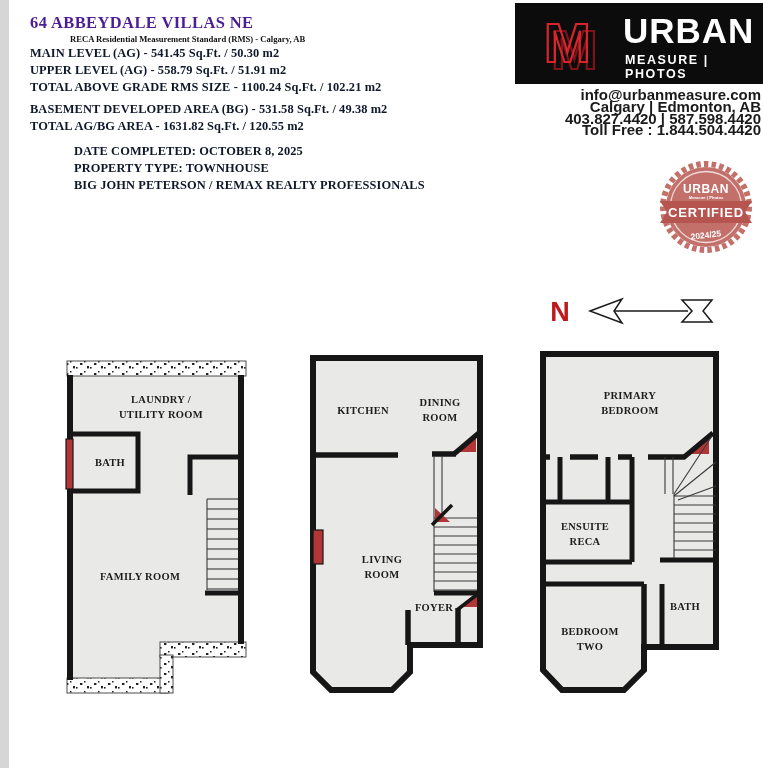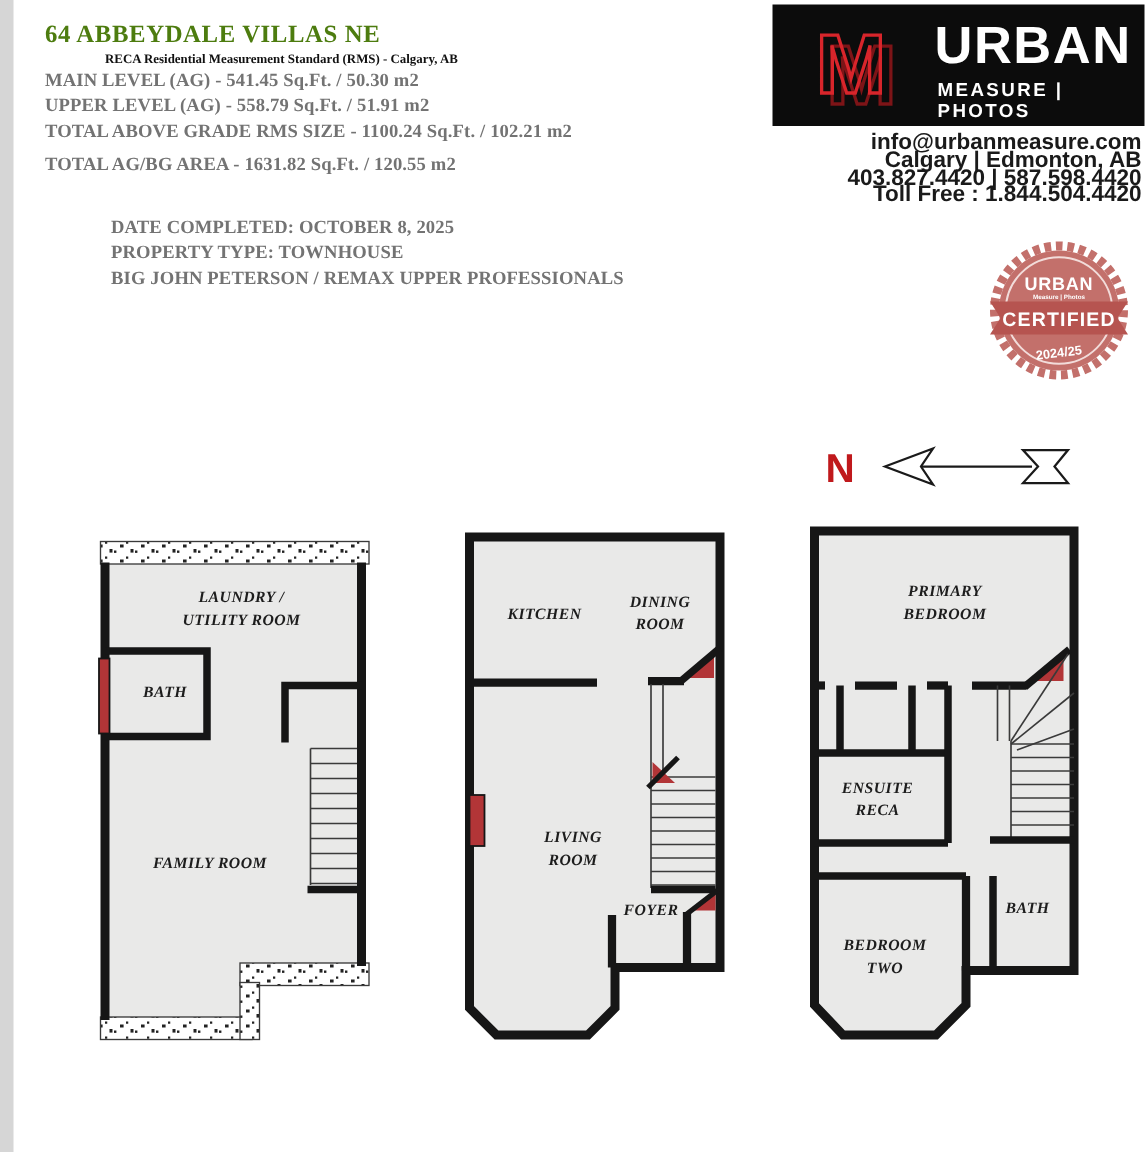--- a/index.html
+++ b/index.html
@@ -2,65 +2,66 @@
 <html><head>
 <meta charset="utf-8">
 <style>
   html,body{margin:0;padding:0;}
   body{width:763px;height:768px;position:relative;background:#ffffff;overflow:hidden;
        font-family:"Liberation Serif", serif;}
   .abs{position:absolute;}
   #page-edge{left:0;top:0;width:9px;height:768px;background:#d6d6d6;}
 
   
-  #doc-title{left:30px;top:13px;font-size:16.5px;font-weight:bold;color:#4d7c0f;letter-spacing:.4px;white-space:nowrap;}
+  #doc-title{left:30px;top:13px;font-size:16.5px;font-weight:bold;color:#4c1d95;letter-spacing:.4px;white-space:nowrap;}
   #doc-subtitle{left:30px;top:34px;font-size:8.6px;font-weight:bold;color:#111;white-space:nowrap;padding-left:40px;}
-  .txt-block{left:30px;font-size:12.4px;font-weight:bold;color:#737373;line-height:17px;white-space:nowrap;letter-spacing:.1px;}
+  .txt-block{left:30px;font-size:12.4px;font-weight:bold;color:#0f172a;line-height:17px;white-space:nowrap;letter-spacing:.1px;}
   #rms-block{top:45px;}
   #bg-block{top:101px;}
   #meta-block{top:143px;margin-left:44px;}
 
   
   #logo-box{left:515px;top:3px;width:248px;height:81px;background:#0c0c0c;}
   #logo-mark{position:absolute;left:12px;top:2px;}
   #brand-name{position:absolute;left:108px;top:8px;color:#fff;font-family:"Liberation Sans",sans-serif;
               font-size:35px;font-weight:bold;letter-spacing:1px;}
   #brand-tagline{position:absolute;left:110px;top:50px;color:#fff;font-family:"Liberation Sans",sans-serif;
               font-size:12.5px;font-weight:bold;letter-spacing:1.6px;}
   #contact-block{right:2px;top:89px;text-align:right;font-family:"Liberation Sans",sans-serif;
               font-size:15px;font-weight:bold;color:#1a1a1a;line-height:11.8px;}
 
   
-  .plan{position:absolute;font-style:italic;}
+  .plan{position:absolute;}
   .room-label{position:absolute;transform:translate(-50%,-50%);text-align:center;
               font-size:10.5px;font-weight:bold;color:#1d1d1d;letter-spacing:.3px;
               line-height:14.5px;white-space:pre-line;}
 </style>
 </head>
 <body>
 
 <div id="page-edge" class="abs"></div>
 
 <div id="doc-title" class="abs">64 ABBEYDALE VILLAS NE</div>
 <div id="doc-subtitle" class="abs">RECA Residential Measurement Standard (RMS) - Calgary, AB</div>
 
 <div id="rms-block" class="abs txt-block">
   <div>MAIN LEVEL (AG) - 541.45 Sq.Ft. / 50.30 m2</div>
   <div>UPPER LEVEL (AG) - 558.79 Sq.Ft. / 51.91 m2</div>
   <div>TOTAL ABOVE GRADE RMS SIZE - 1100.24 Sq.Ft. / 102.21 m2</div>
 </div>
 
 <div id="bg-block" class="abs txt-block">
+  <div>BASEMENT DEVELOPED AREA (BG) - 531.58 Sq.Ft. / 49.38 m2</div>
   <div>TOTAL AG/BG AREA - 1631.82 Sq.Ft. / 120.55 m2</div>
 </div>
 
 <div id="meta-block" class="abs txt-block">
   <div>DATE COMPLETED: OCTOBER 8, 2025</div>
   <div>PROPERTY TYPE: TOWNHOUSE</div>
-  <div>BIG JOHN PETERSON / REMAX UPPER PROFESSIONALS</div>
+  <div>BIG JOHN PETERSON / REMAX REALTY PROFESSIONALS</div>
 </div>
 
 <div id="logo-box" class="abs">
   <svg id="logo-mark" width="100" height="78">
     <text x="24" y="64" font-family="Liberation Sans, sans-serif" font-size="56" font-weight="bold" fill="none" stroke="#7d1417" stroke-width="2.2">M</text>
     <text x="17" y="57" font-family="Liberation Sans, sans-serif" font-size="56" font-weight="bold" fill="none" stroke="#d8252b" stroke-width="2.2">M</text>
   </svg>
   <div id="brand-name">URBAN</div>
   <div id="brand-tagline">MEASURE | PHOTOS</div>
 </div>

